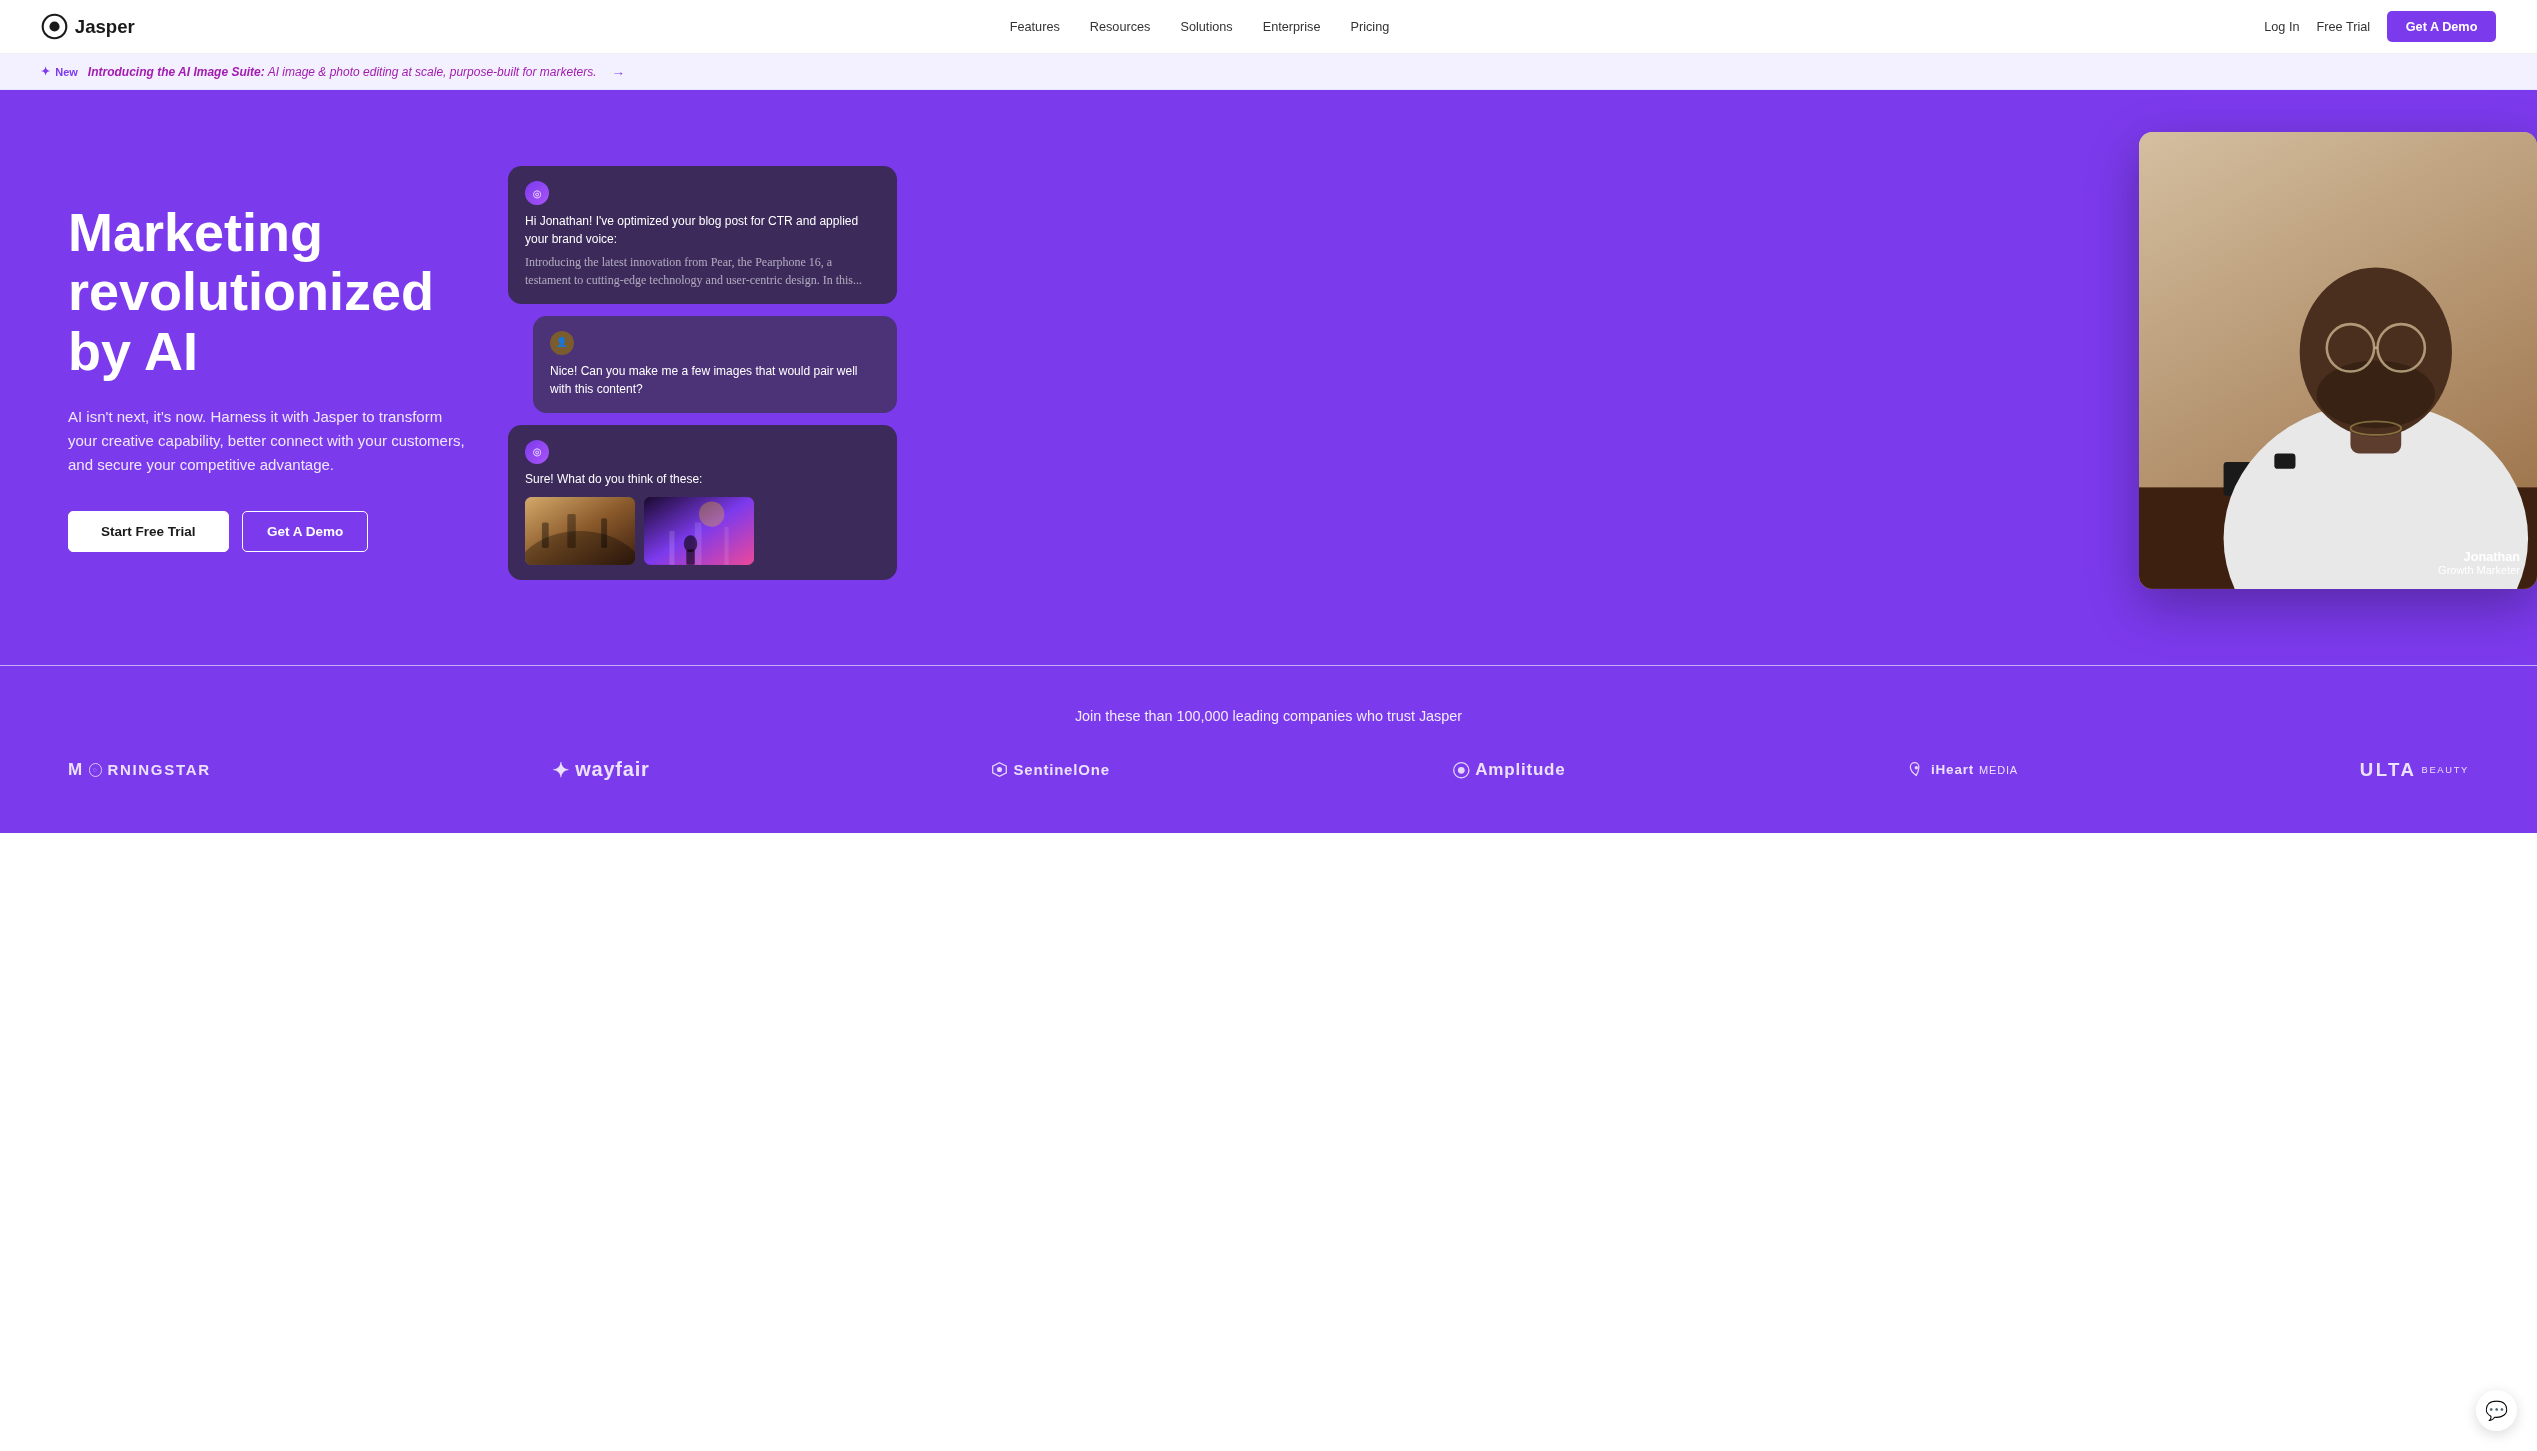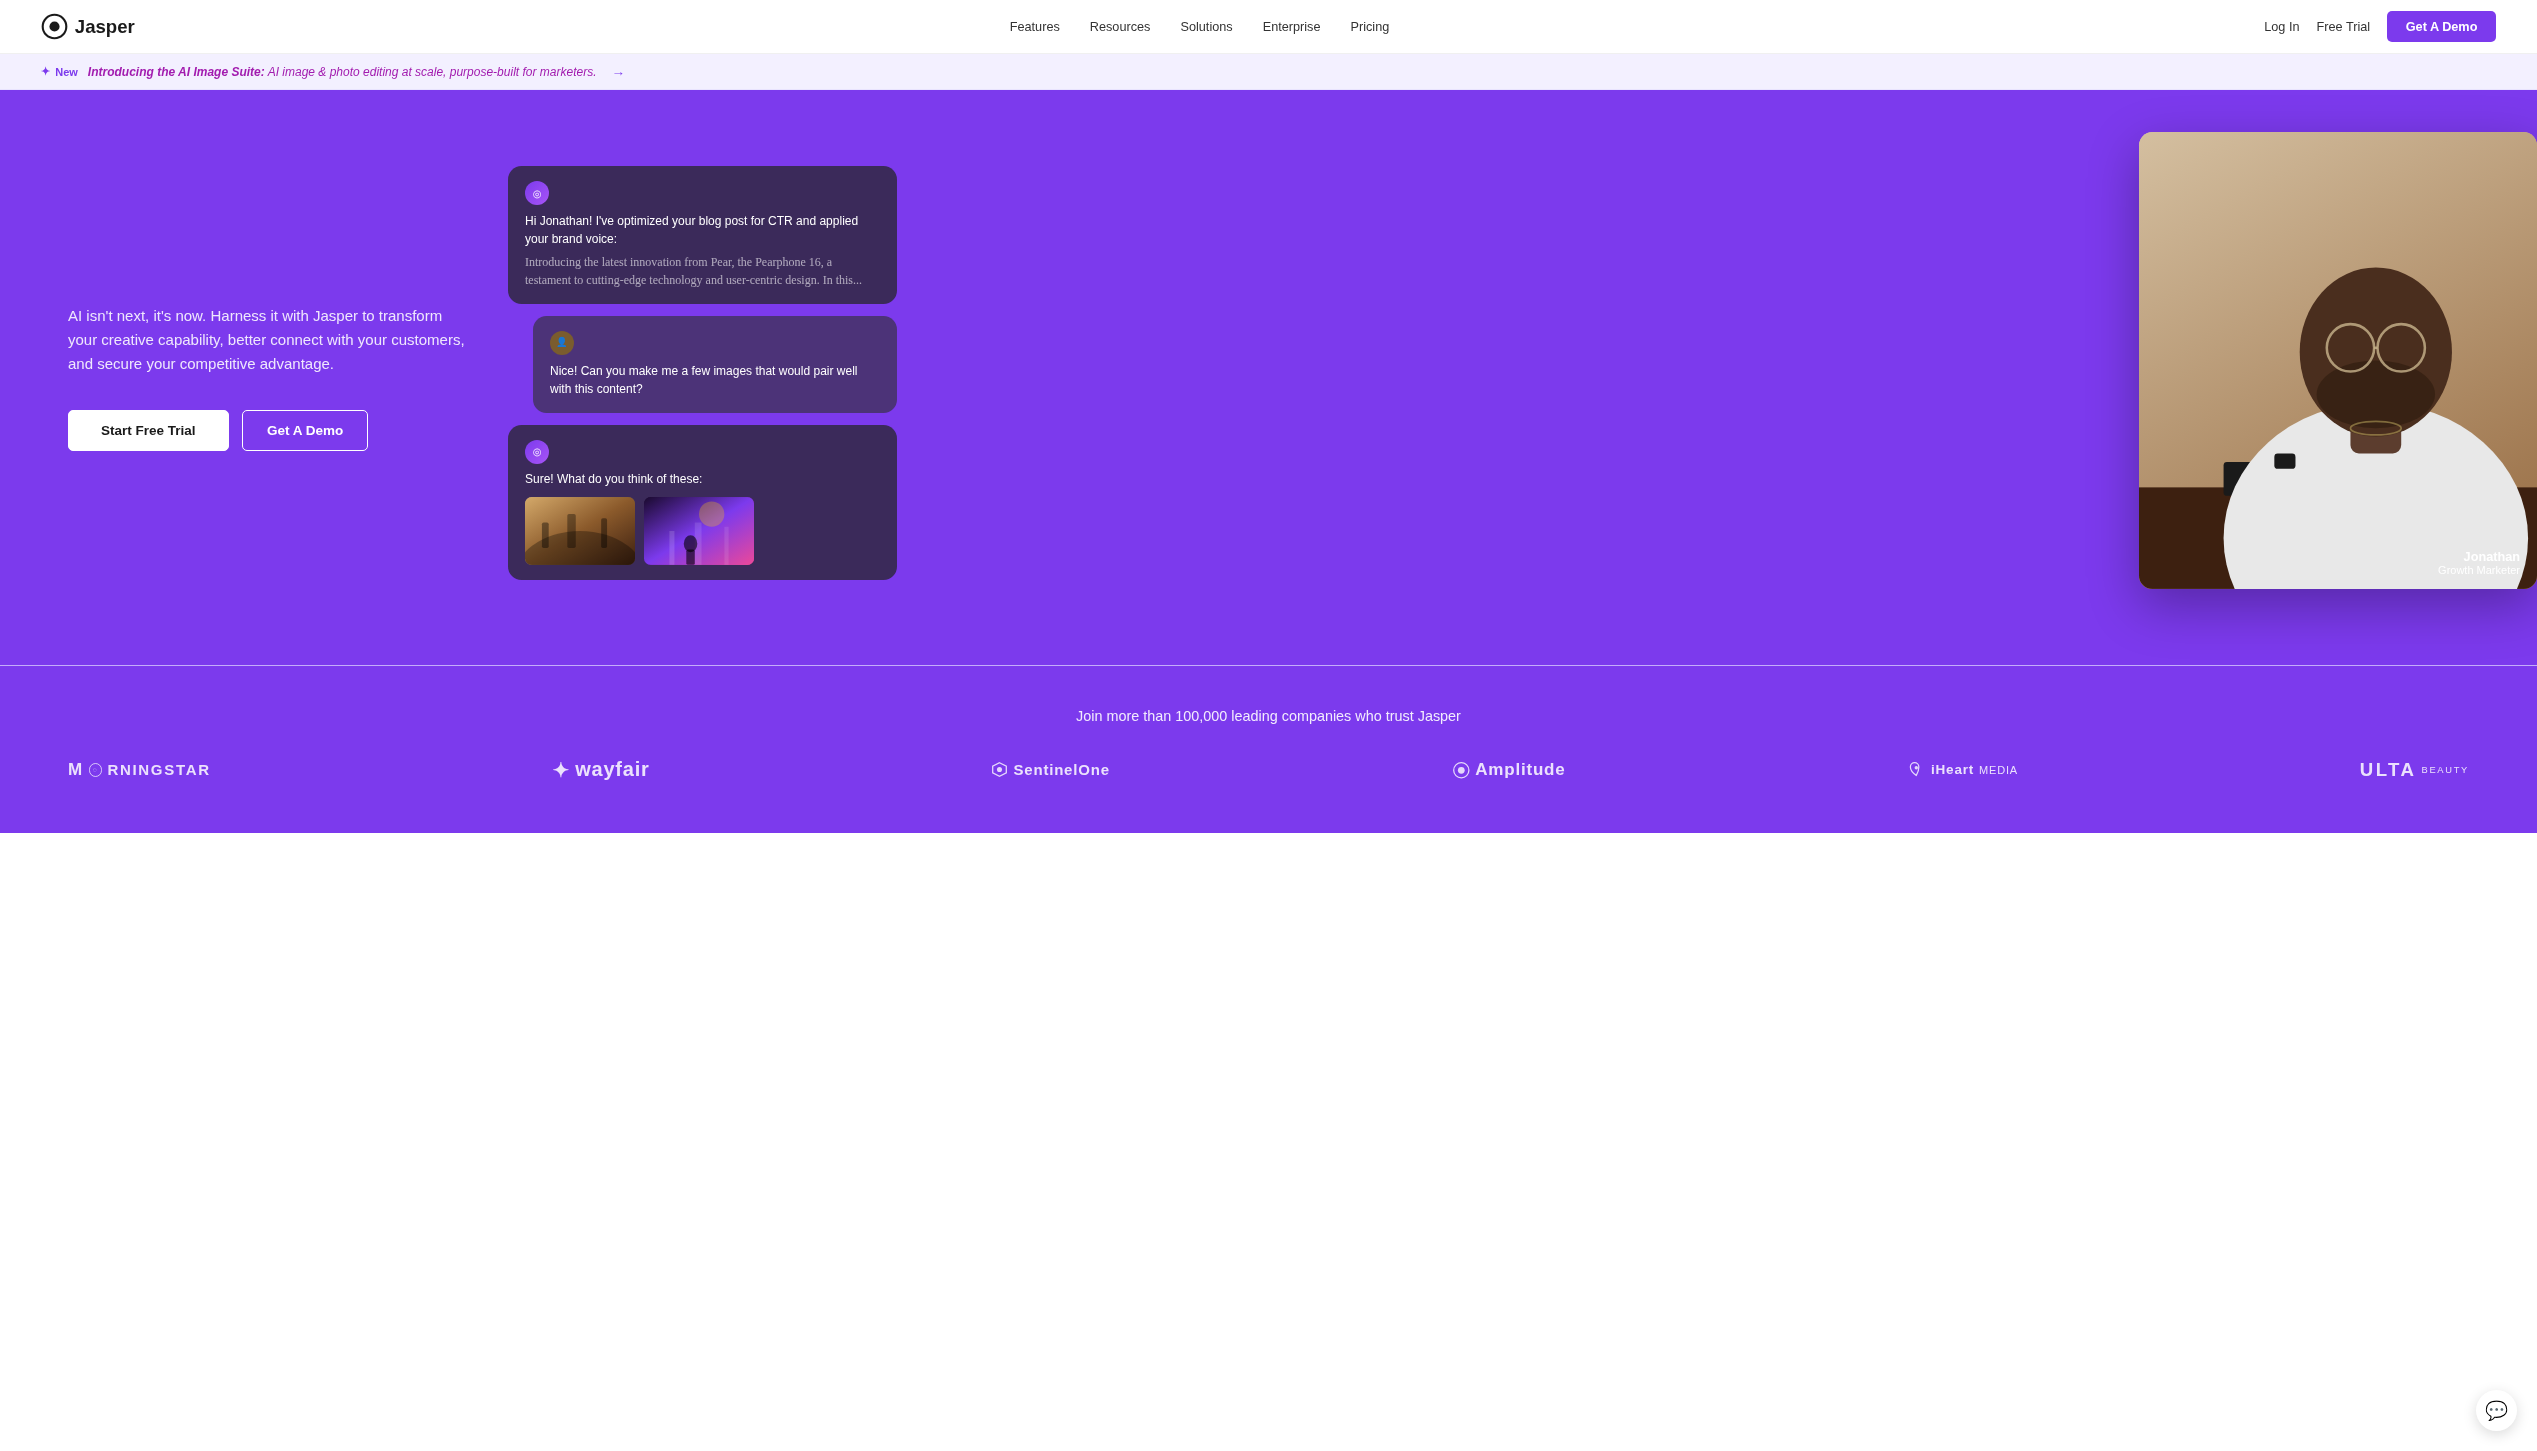--- a/index.html
+++ b/index.html
@@ -196,20 +196,21 @@
   </div>
   <span class="banner-text">
     <strong>Introducing the AI Image Suite:</strong>
     <span> AI image &amp; photo editing at scale, purpose-built for marketers.</span>
   </span>
   <span class="banner-arrow">→</span>
 </div>
 
 <section class="hero">
   <div class="hero-left">
+    <h1 class="hero-title">Marketing revolutionized by AI</h1>
     <p class="hero-subtitle">AI isn't next, it's now. Harness it with Jasper to transform your creative capability, better connect with your customers, and secure your competitive advantage.</p>
     <div class="hero-buttons">
       <a class="btn-start-trial">Start Free Trial</a>
       <a class="btn-get-demo">Get A Demo</a>
     </div>
   </div>
 
   <div class="hero-right">
 
     <div class="chat-area">
@@ -318,21 +319,21 @@
         <strong>Jonathan</strong>
         <span>Growth Marketer</span>
       </div>
     </div>
   </div>
 </section>
 
 <div class="section-divider" style="background:#8b5cf6; margin:0; opacity:0.5;"></div>
 
 <section class="trust-section">
-  <p class="trust-text">Join more than 100,000 leading companies who trust Jasper</p>
+  <p class="trust-text">Join these than 100,000 leading companies who trust Jasper</p>
   <div class="logos-row">
 
     <div class="logo-item morningstar">
       <span style="font-size:17px;">M</span>
       <span style="width:13.5px;height:13.5px;border:1.7px solid rgba(255,255,255,0.7);border-radius:50%;display:inline-flex;align-items:center;justify-content:center;font-size:6.8px;">◌</span>
       <span>RNINGSTAR</span>
     </div>
 
     <div class="logo-item wayfair">
       <span>✦</span>

